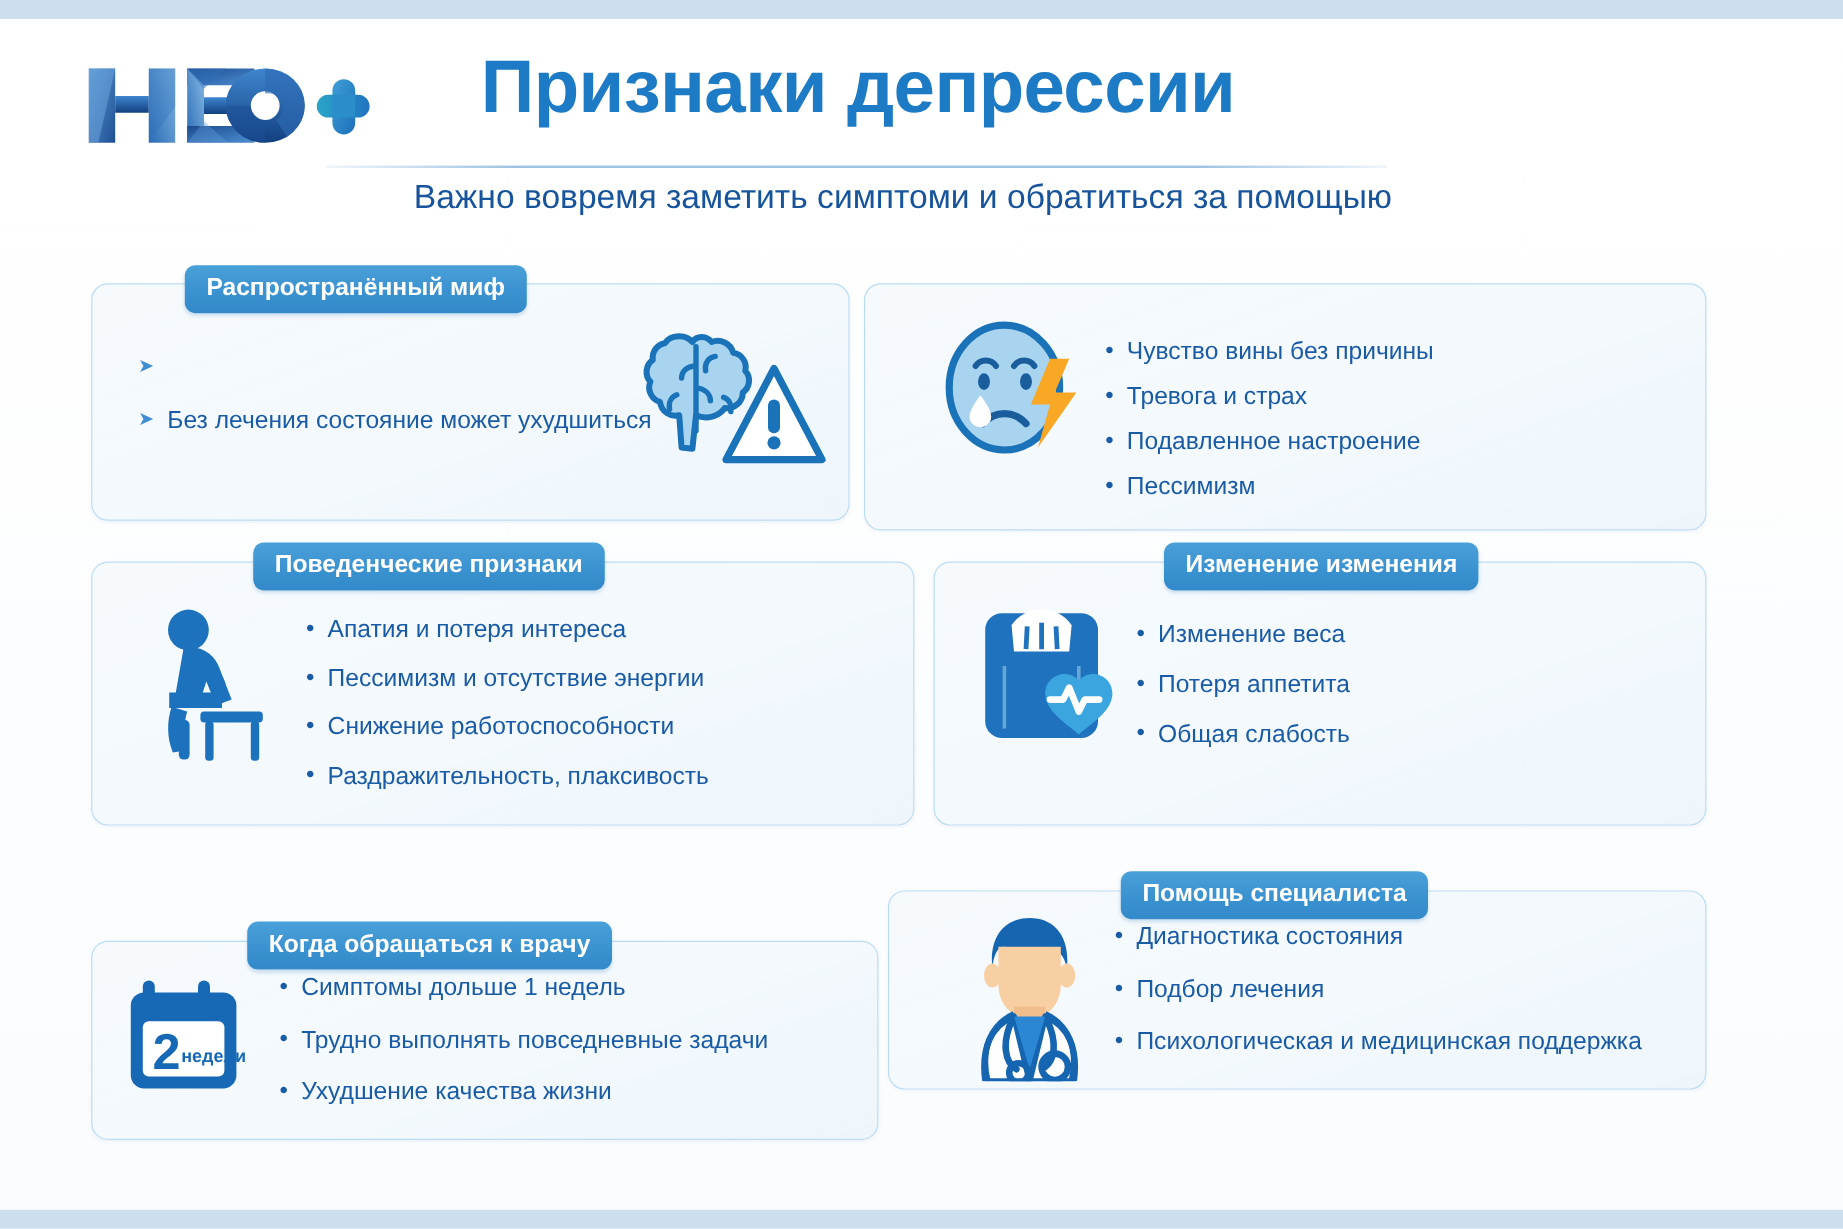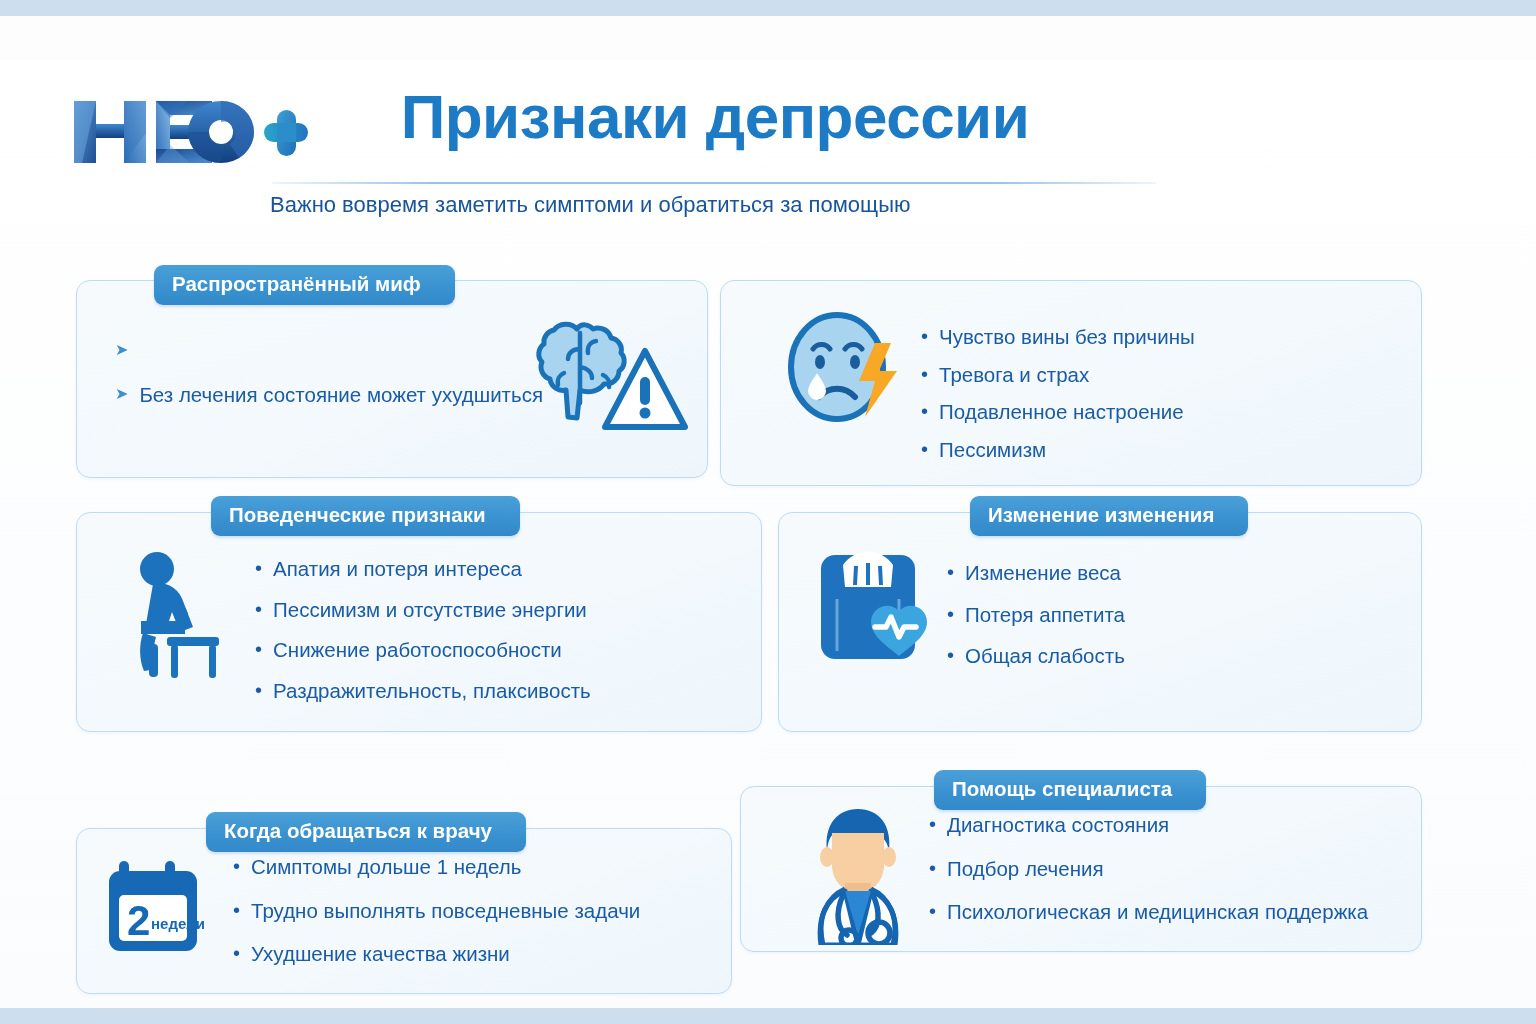--- a/index.html
+++ b/index.html
@@ -14,60 +14,59 @@
   .edge-strip {
     position:absolute; left:0; width:1536px; height:16px;
     background:#cddfef;
   }
   .edge-top { top:0; }
   .edge-bottom { top:1008px; }
 
   .page {
     position:absolute; inset:16px 0 16px 0;
     background:linear-gradient(180deg,#ffffff 0%,#fcfdfe 60%,#fafcfe 100%);
-    margin-top:44px;
   }
 
   
   .logo {
     position:absolute; left:72px; top:33px;
     width:238px; height:78px;
   }
   .title {
     position:absolute; left:270px; top:26px; width:890px;
     text-align:center;
     font-size:62px; font-weight:bold; letter-spacing:-0.5px;
     color:#1d7ac4;
     line-height:1;
   }
   .title-rule {
     position:absolute; left:272px; top:122px; width:884px; height:2px;
     background:linear-gradient(90deg,rgba(150,190,225,.15),#9dc2e2 18%,#9dc2e2 82%,rgba(150,190,225,.15));
   }
   .subtitle {
     position:absolute; left:270px; top:132px; width:890px;
-    text-align:left;
-    font-size:22px; color:#18549c; font-weight:500;
+    text-align:right;
+    font-size:28px; color:#18549c; font-weight:500;
   }
 
   
   .card {
     position:absolute;
     background:linear-gradient(160deg,#f6fafd 0%,#f3f9fd 55%,#eef6fc 100%);
     border:1.6px solid #bcdcf3;
     border-radius:14px;
     box-shadow:0 1px 3px rgba(140,180,215,.12);
   }
   .badge {
     position:absolute;
     background:linear-gradient(180deg,#4aa0d8 0%,#3a92d0 55%,#3389c9 100%);
     color:#ffffff;
     font-size:20.5px; font-weight:bold;
     border-radius:9px;
-    padding:9px 34px 10px 18px;
+    padding:9px 18px 10px 18px;
     white-space:nowrap;
     box-shadow:0 2px 3px rgba(60,130,185,.22);
     line-height:1;
   }
   .bullets { position:absolute; }
   .bullet {
     display:flex; align-items:flex-start; gap:11px;
     font-size:20.5px; color:#1a5ba6; font-weight:500;
     line-height:1.15;
     white-space:nowrap;

